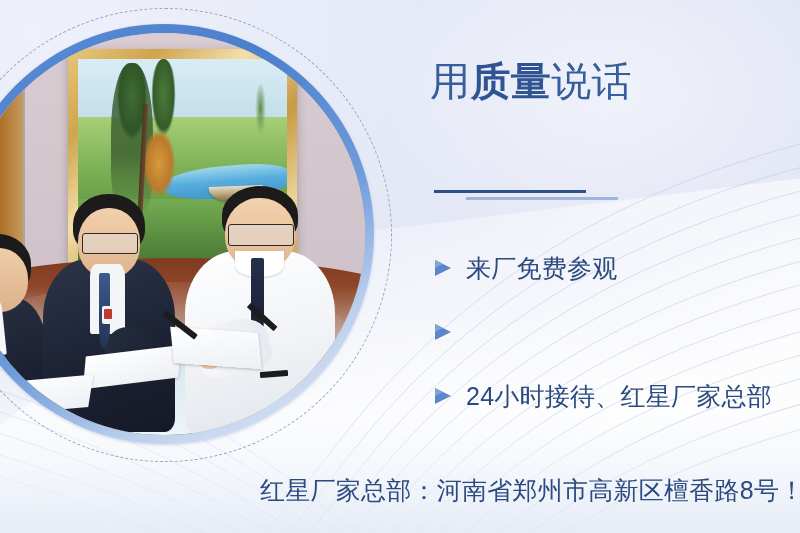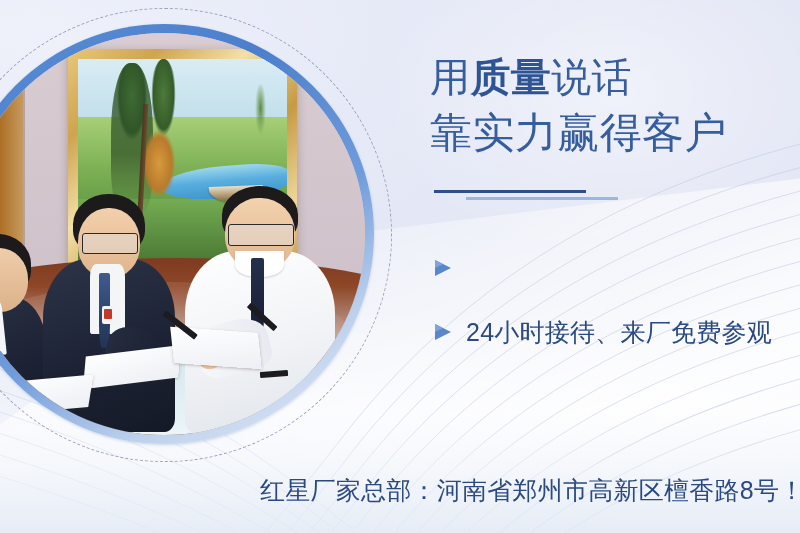--- a/index.html
+++ b/index.html
@@ -185,21 +185,21 @@
   .pen{position:absolute;background:#1b1b20;border-radius:1px;}
   .pen-a{left:49%;top:72%;width:10%;height:1.6%;transform:rotate(38deg);}
   .pen-b{left:70%;top:70%;width:9%;height:1.6%;transform:rotate(42deg);}
   .pen-c{left:74%;top:84%;width:7%;height:1.4%;transform:rotate(-4deg);}
 
   
   .content{position:absolute;left:430px;top:0;width:360px;height:533px;}
   .headline{position:absolute;left:0;top:56px;width:360px;}
   .h-line{
     color:#365d9c;letter-spacing:.01em;white-space:nowrap;
-    font-family:Liberation Mono, monospace;
+    font-family:Liberation Sans, sans-serif;
   }
   .h1{font-size:40px;line-height:50px;font-weight:400;}
   .h1 .em{font-weight:700;color:#2f5494;}
   .h2{font-size:42px;line-height:52px;font-weight:400;margin-top:4px;}
 
   .divider{position:absolute;left:4px;top:190px;width:200px;height:14px;}
   .dv1{position:absolute;left:0;top:0;width:152px;height:3px;background:#2e4f87;}
   .dv2{position:absolute;left:32px;top:7px;width:152px;height:3px;background:#9cb6dd;}
 
   .bullets{position:absolute;left:0;top:236px;width:360px;}
@@ -330,48 +330,56 @@
         <div class="pen pen-b"></div>
         <div class="pen pen-c"></div>
       </div>
     </div>
   </div>
 
   <div class="content">
 
     <div class="headline">
       <div class="h-line h1"><span>用</span><span class="em">质量</span><span>说话</span></div>
-      <div class="h-line h2">靠实力赢得客户</div>
     </div>
 
     <div class="divider">
       <div class="dv1"></div>
       <div class="dv2"></div>
     </div>
 
     <div class="bullets">
 
+      <div class="bullet">
+        <span class="bl-mark">
+          <svg width="26" height="26" viewBox="0 0 26 26">
+            <path d="M5,5 L21,13 L5,21 Z" fill="#5b86c9"></path>
+            <path d="M5,5 L13,9 L5,13 Z" fill="#7ea4d8"></path>
+          </svg>
+        </span>
+        <span class="bl-text">来厂免费参观</span>
+      </div>
 
       <div class="bullet">
         <span class="bl-mark">
           <svg width="26" height="26" viewBox="0 0 26 26">
             <path d="M5,5 L21,13 L5,21 Z" fill="#5b86c9"></path>
             <path d="M5,5 L13,9 L5,13 Z" fill="#7ea4d8"></path>
           </svg>
         </span>
       </div>
 
       <div class="bullet">
         <span class="bl-mark">
           <svg width="26" height="26" viewBox="0 0 26 26">
             <path d="M5,5 L21,13 L5,21 Z" fill="#5b86c9"></path>
             <path d="M5,5 L13,9 L5,13 Z" fill="#7ea4d8"></path>
           </svg>
         </span>
-        <span class="bl-text">24小时接待、来厂免费参观</span>
+        <span class="bl-text">24小时接待、红星厂家总部</span>
       </div>
 
     </div>
 
     <div class="footer">红星厂家总部：河南省郑州市高新区檀香路8号！</div>
 
   </div>
 </div>
 
 </body></html>

